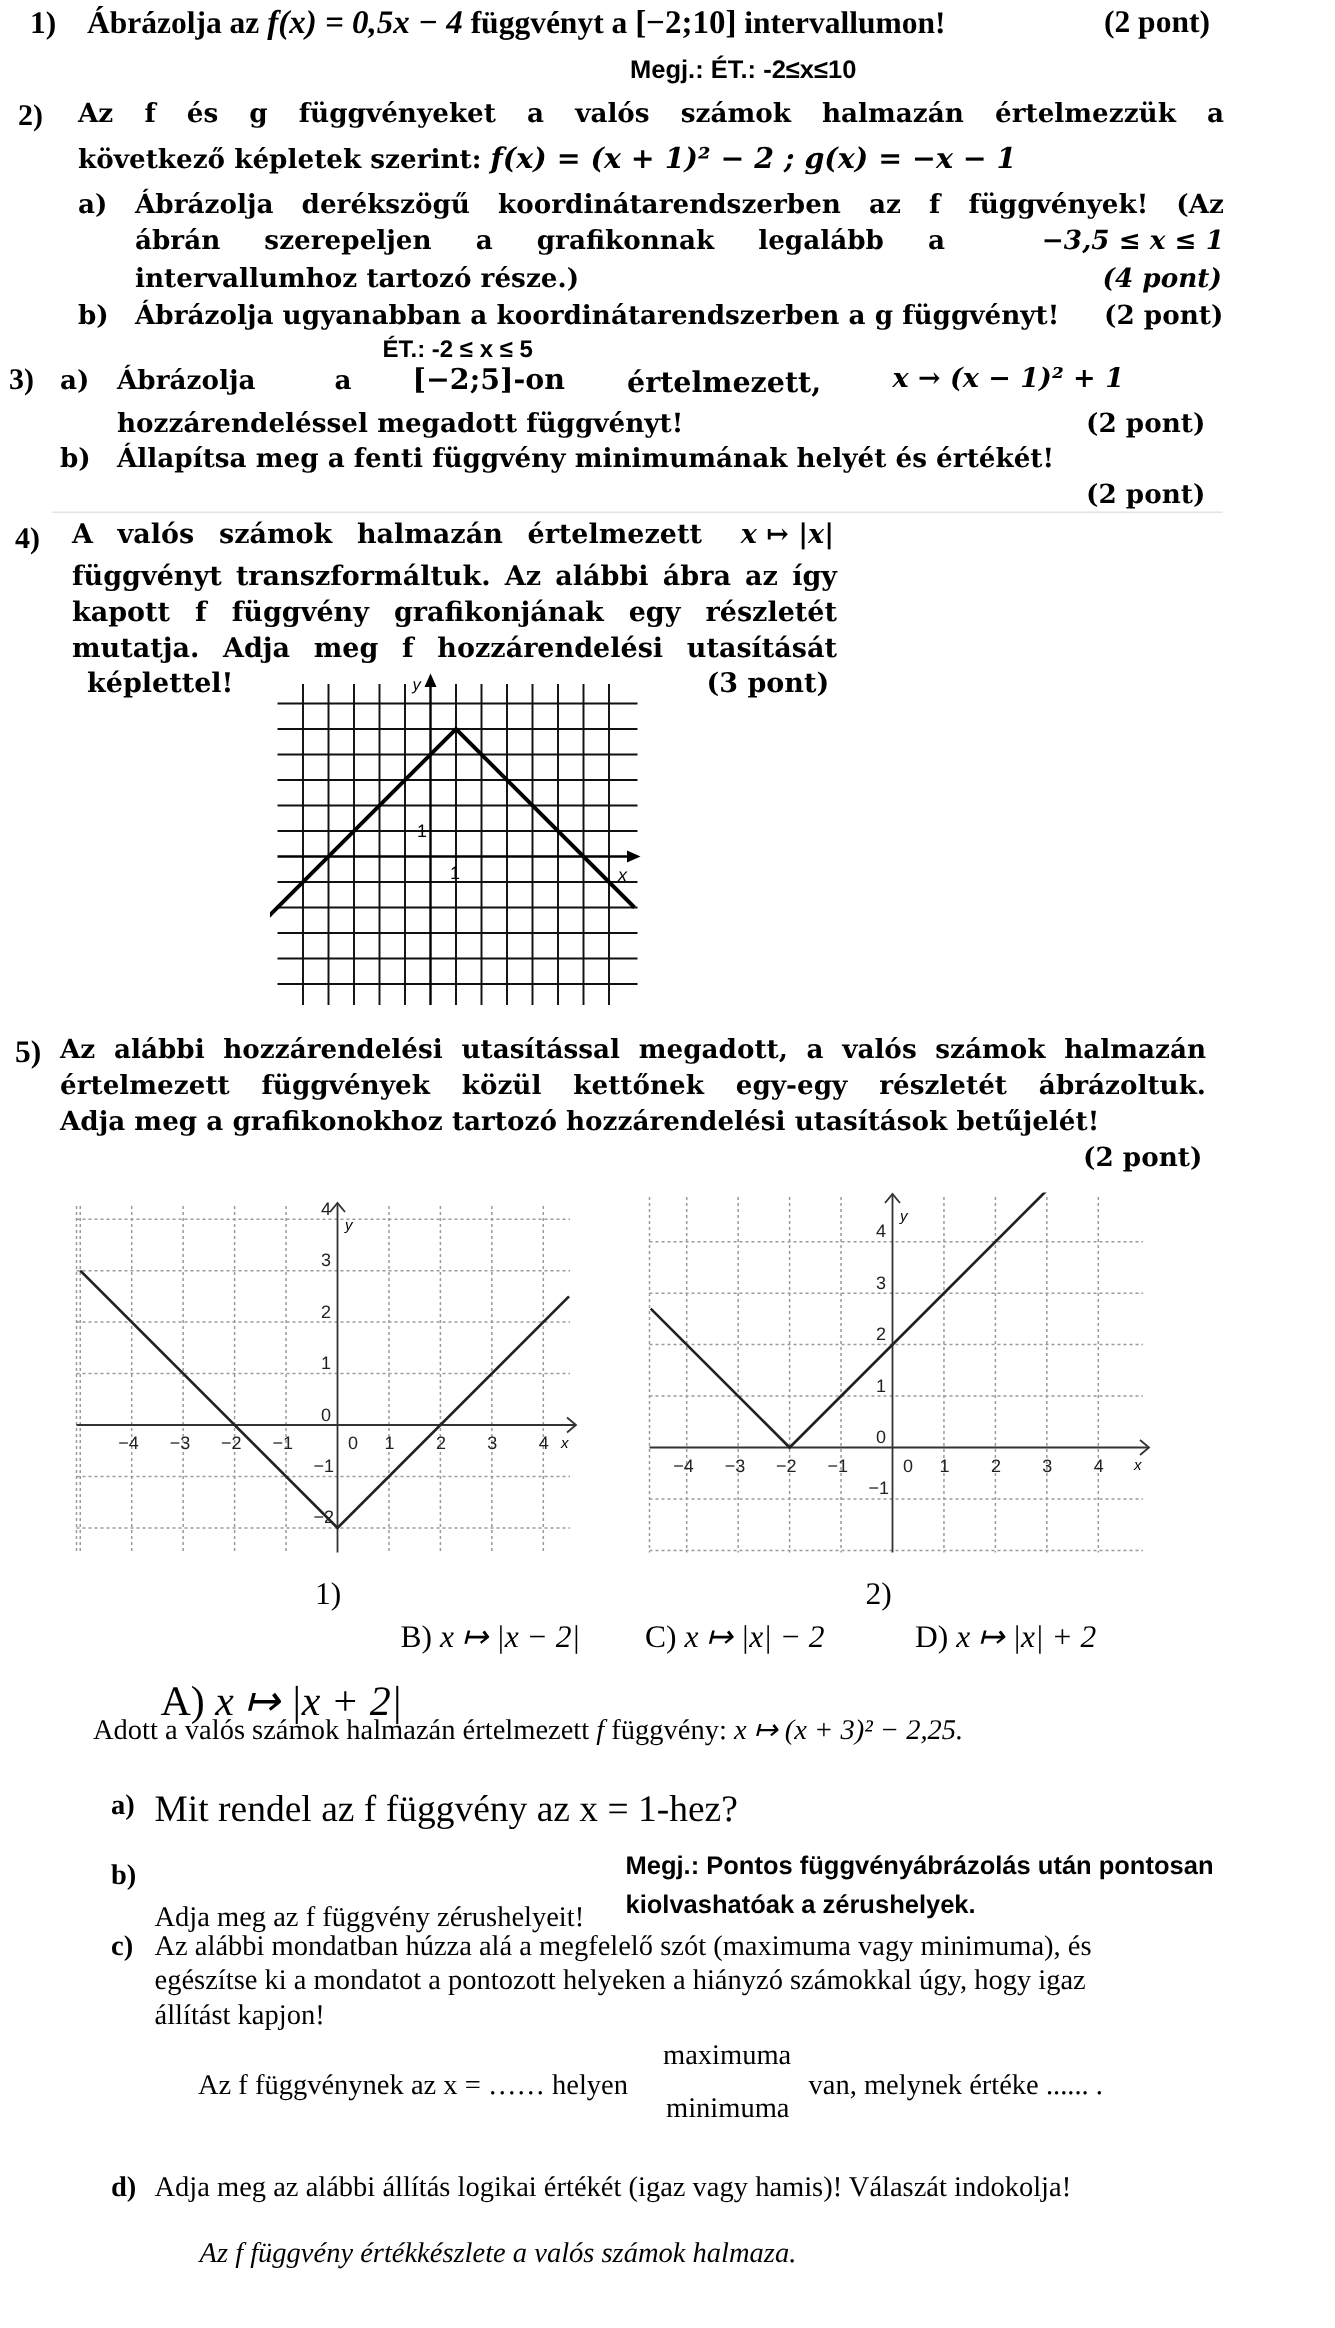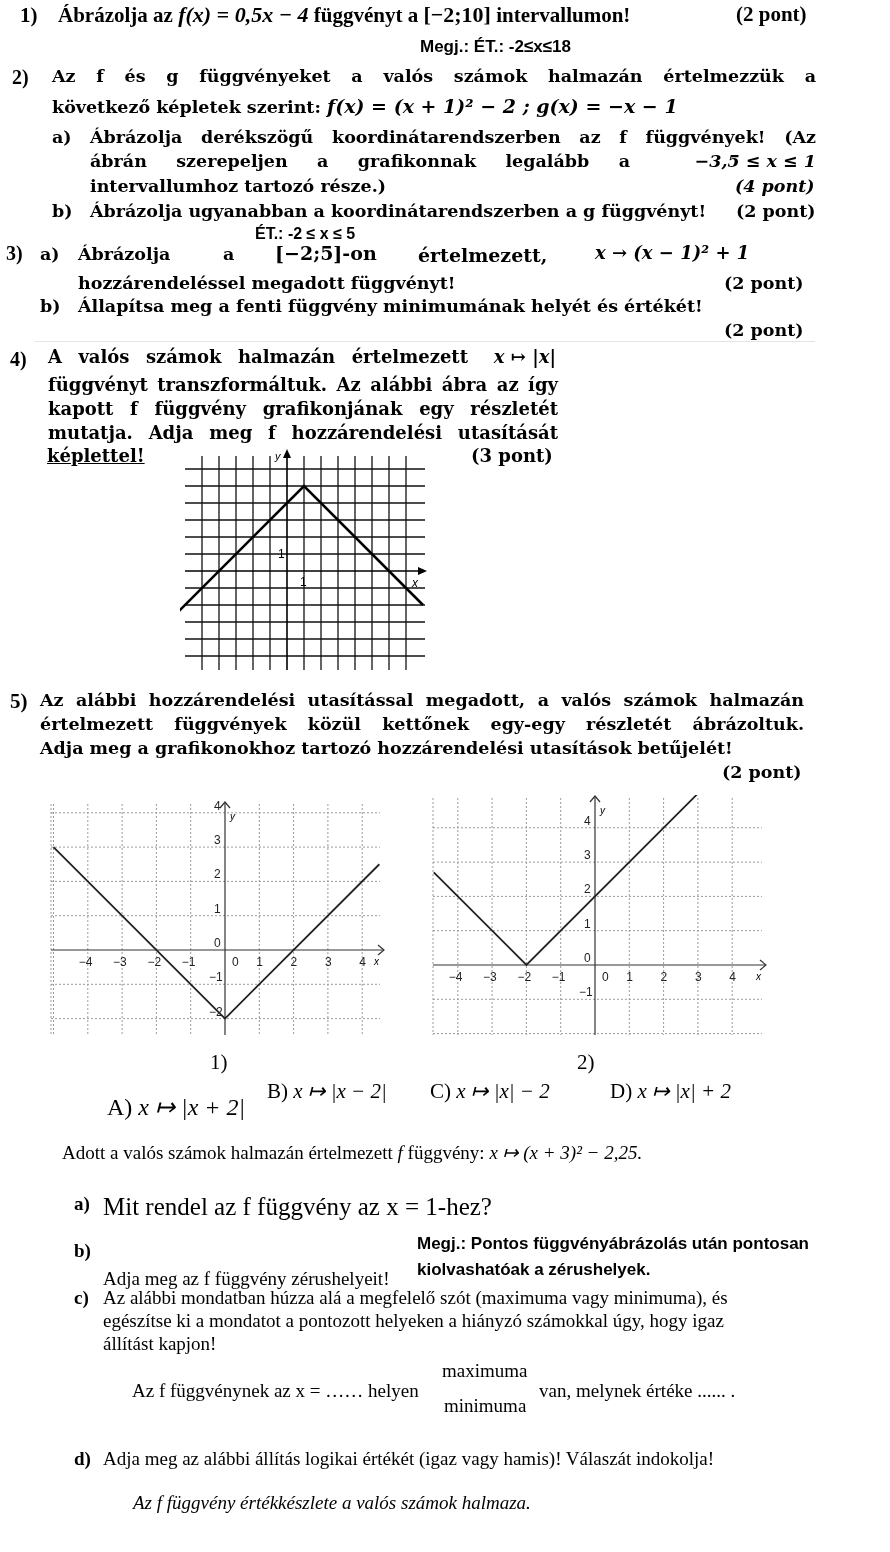--- a/index.html
+++ b/index.html
@@ -21,21 +21,21 @@
   <div class="abs narrow-bold" style="left:20px; top:2px; font-size:21px;">
     <span>1)</span>
     <span style="display:inline-block; width:10px;"></span>
     <span>Ábrázolja az </span>
     <i class="m" style="font-size:22px;">f(x) = 0,5x − 4</i>
     <span> függvényt a </span>
     <span style="font-size:22px;">[−2;10]</span>
     <span> intervallumon!</span>
   </div>
   <div class="abs narrow-bold" style="left:736px; top:2px; font-size:21px;">(2 pont)</div>
-  <div class="abs sans" style="left:420px; top:37px; font-size:17px; font-weight:bold;">Megj.: ÉT.: -2≤x≤18</div>
+  <div class="abs sans" style="left:420px; top:37px; font-size:17px; font-weight:bold;">Megj.: ÉT.: -2≤x≤10</div>
 </div>
 
 <div>
   <div class="abs narrow-bold" style="left:12px; top:66px; font-size:20px;">2)</div>
   <div class="abs serif-bold just" style="left:52px; top:66px; width:764px; font-size:17.5px;">Az f és g függvényeket a valós számok halmazán értelmezzük a</div>
   <div class="abs serif-bold" style="left:52px; top:95px; font-size:17.5px;">
     <span>következő képletek szerint: </span>
     <i class="m" style="font-size:19px;">f(x) = (x + 1)² − 2 ;  g(x) = −x − 1</i>
   </div>
 
@@ -74,21 +74,21 @@
 
 <div>
   <div class="abs narrow-bold" style="left:10px; top:348px; font-size:20px;">4)</div>
   <div class="abs serif-bold" style="left:48px; top:346px; width:508px; font-size:18px; display:flex; justify-content:space-between;">
     <span class="just" style="width:420px;">A valós számok halmazán értelmezett</span>
     <i class="m">x ↦ |x|</i>
   </div>
   <div class="abs serif-bold just" style="left:48px; top:374px; width:510px; font-size:18px;">függvényt transzformáltuk. Az alábbi ábra az így</div>
   <div class="abs serif-bold just" style="left:48px; top:398px; width:510px; font-size:18px;">kapott f függvény grafikonjának egy részletét</div>
   <div class="abs serif-bold just" style="left:48px; top:422px; width:510px; font-size:18px;">mutatja. Adja meg f hozzárendelési utasítását</div>
-  <div class="abs serif-bold" style="left:47px; top:445px; font-size:18px;text-decoration:underline;">képlettel!</div>
+  <div class="abs serif-bold" style="left:58px; top:445px; font-size:18px;">képlettel!</div>
   <div class="abs serif-bold" style="left:471px; top:445px; font-size:18px;">(3 pont)</div>
 
   <svg class="abs" style="left:180px; top:448px;" width="250" height="225" id="chart4">
       <line x1="22" y1="8" x2="22" y2="222" stroke="#111" stroke-width="1.3"></line>
       <line x1="39" y1="8" x2="39" y2="222" stroke="#111" stroke-width="1.3"></line>
       <line x1="56" y1="8" x2="56" y2="222" stroke="#111" stroke-width="1.3"></line>
       <line x1="73" y1="8" x2="73" y2="222" stroke="#111" stroke-width="1.3"></line>
       <line x1="90" y1="8" x2="90" y2="222" stroke="#111" stroke-width="1.3"></line>
       <line x1="124" y1="8" x2="124" y2="222" stroke="#111" stroke-width="1.3"></line>
       <line x1="141" y1="8" x2="141" y2="222" stroke="#111" stroke-width="1.3"></line>
@@ -204,21 +204,21 @@
       <text x="154" y="132.7" font-size="12" fill="#222">1</text>
       <text x="154" y="98.4" font-size="12" fill="#222">2</text>
       <text x="154" y="64.10000000000001" font-size="12" fill="#222">3</text>
       <text x="154" y="29.80000000000001" font-size="12" fill="#222">4</text>
       <polyline points="3.7900000000000205,77.39 96.4,170 267.9,-1.5" fill="none" stroke="#222" stroke-width="1.8"></polyline>
     </svg>
 
   <div class="abs times" style="left:210px; top:1050px; font-size:21px;">1)</div>
   <div class="abs times" style="left:577px; top:1050px; font-size:21px;">2)</div>
 
-  <div class="abs times" style="left:107px; top:1093px; font-size:24px;">
+  <div class="abs times" style="left:107px; top:1117px; font-size:28px;">
     <span>A)</span>
     <i class="m">x ↦ |x + 2|</i>
   </div>
   <div class="abs times" style="left:267px; top:1079px; font-size:21px;">
     <span>B)</span>
     <i class="m">x ↦ |x − 2|</i>
   </div>
   <div class="abs times" style="left:430px; top:1079px; font-size:21px;">
     <span>C)</span>
     <i class="m">x ↦ |x| − 2</i>

